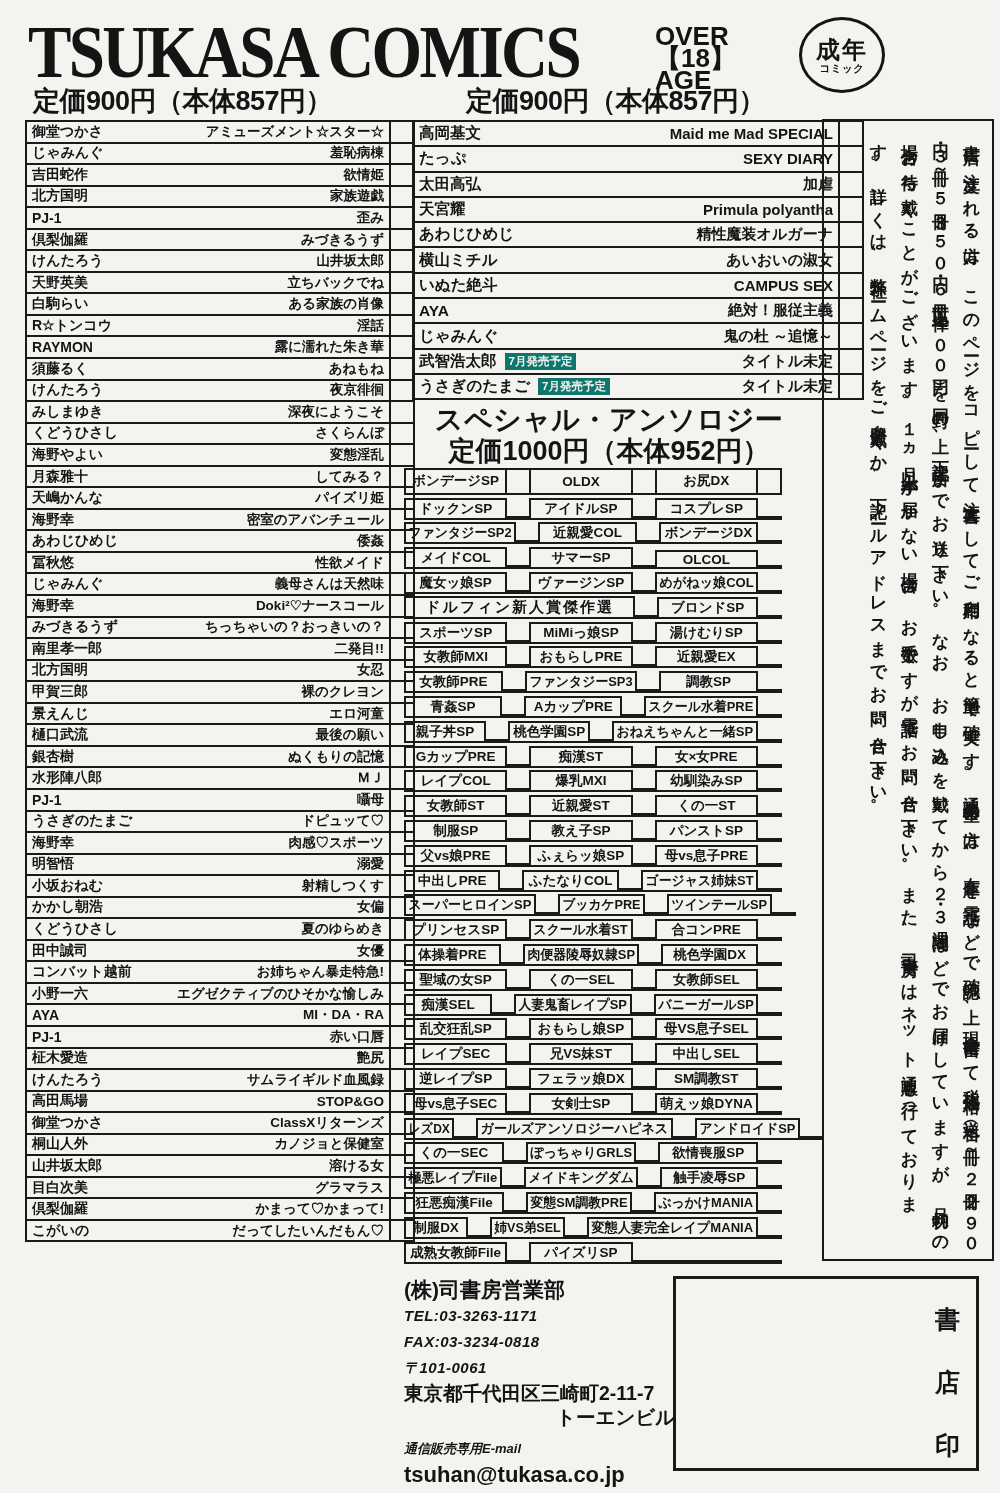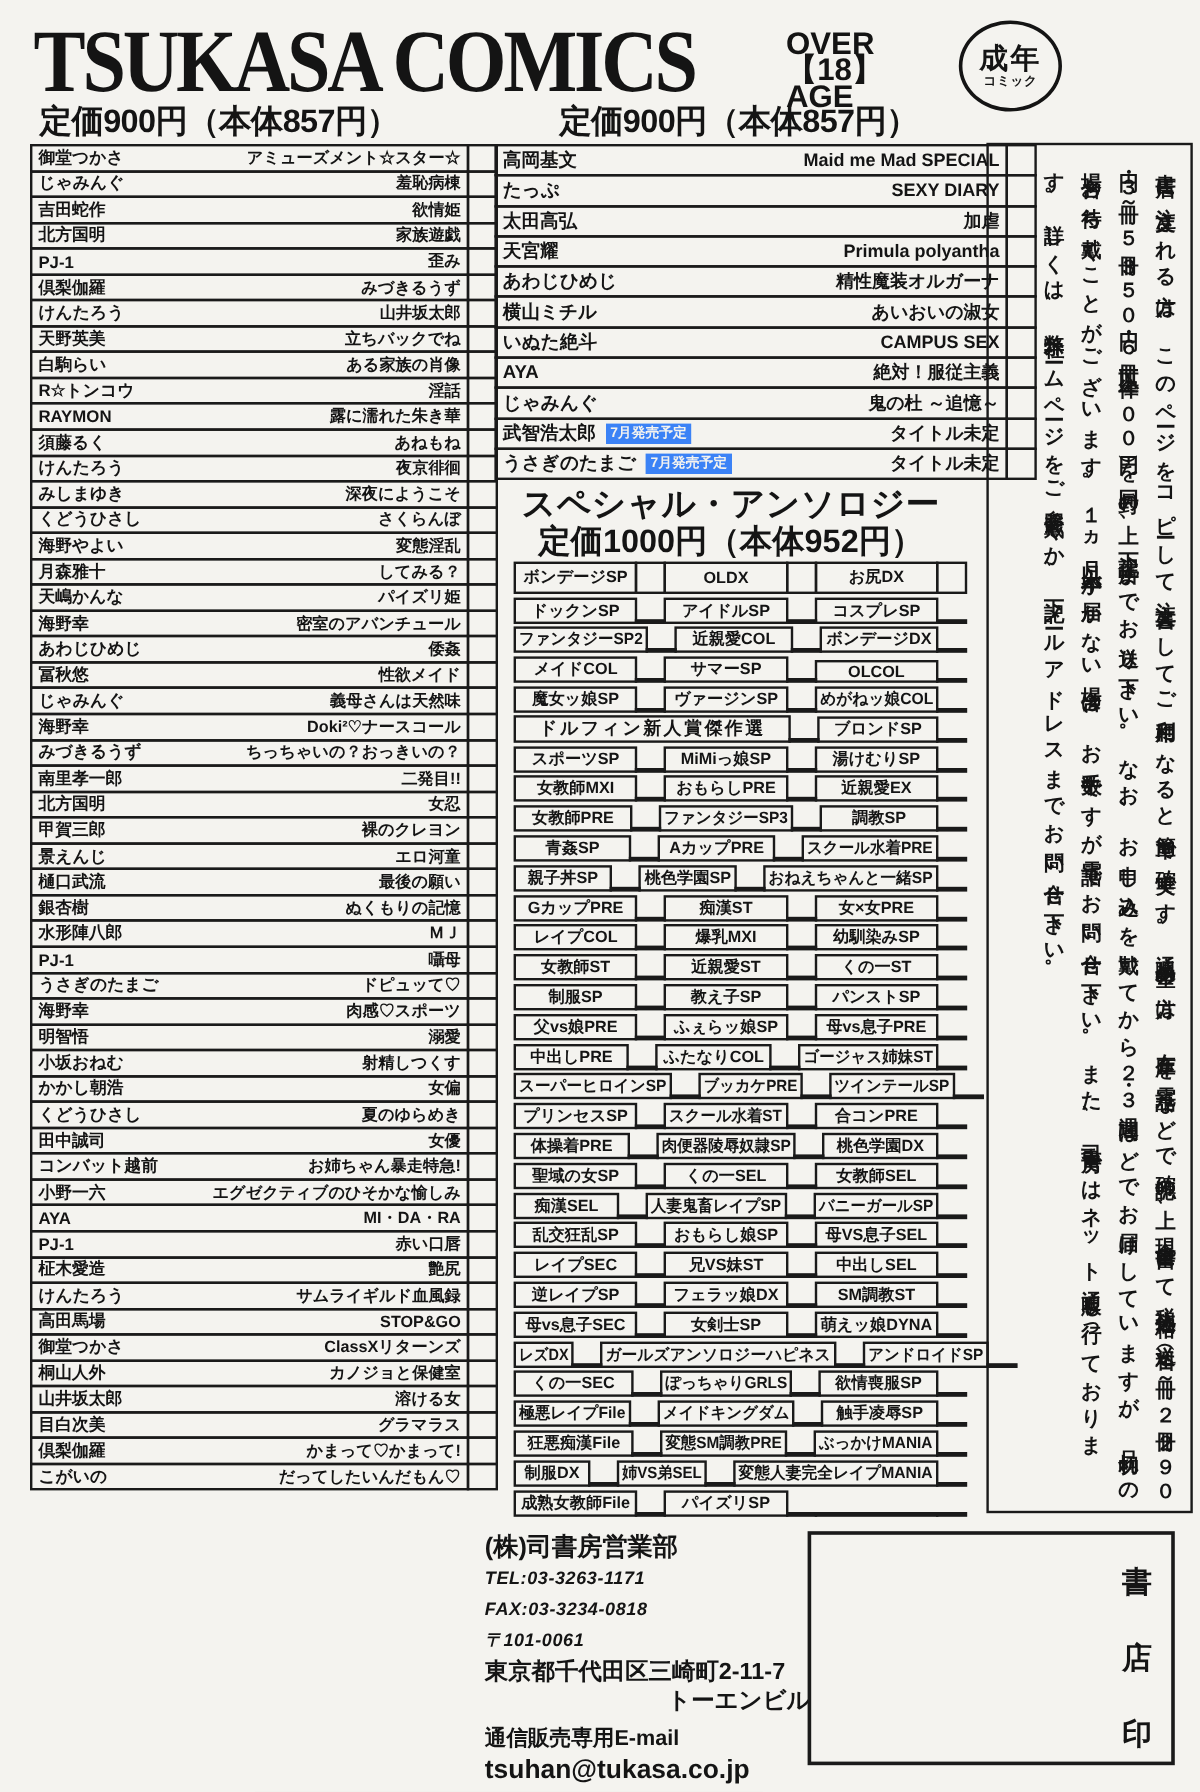--- a/index.html
+++ b/index.html
@@ -23,46 +23,46 @@
   .crow + .crow{margin-top:-2px;}
   .rightrow{height:27.3px;}
   .cell{border:2px solid #1a1a1a;box-sizing:border-box;display:flex;align-items:center;min-width:0;}
   .main{flex:1 1 auto;padding:0 5px;position:relative;}
   .check{width:26px;margin-left:-2px;flex:0 0 auto;}
   .author{font-weight:700;font-size:14px;white-space:nowrap;flex:0 0 auto;}
   .rightrow .author{font-size:15.5px;}
   .titlewrap{flex:1 1 auto;min-width:0;display:flex;justify-content:flex-end;}
   .title{white-space:nowrap;font-weight:700;font-size:13.5px;transform-origin:100% 50%;}
   .rightrow .title{font-size:15px;}
-  .badge{flex:0 0 auto;background:#3b82f6;color:#f4f3ef;font-size:11.5px;font-weight:700;padding:2px 4px;margin-left:8px;line-height:1.1;white-space:nowrap;}
+  .badge{flex:0 0 auto;background:#0f766e;color:#f4f3ef;font-size:11.5px;font-weight:700;padding:2px 4px;margin-left:8px;line-height:1.1;white-space:nowrap;}
 
   
   #anth-title{position:absolute;left:418px;top:401px;width:382px;text-align:center;font-size:28px;font-weight:700;letter-spacing:.5px;white-space:nowrap;}
   #anth-price{position:absolute;left:418px;top:433px;width:382px;text-align:center;font-size:27px;font-weight:900;white-space:nowrap;}
-  #anthology-grid{position:absolute;left:428px;top:468px;width:378px;}
+  #anthology-grid{position:absolute;left:404px;top:468px;width:378px;}
   .grow{display:flex;height:26.8px;box-sizing:border-box;}
   .grow + .grow{margin-top:-2px;align-items:flex-end;}
   .gcell{border:2px solid #1a1a1a;box-sizing:border-box;display:flex;align-items:center;justify-content:center;overflow:visible;}
   .gcell + .gcell{margin-left:-2px;}
   .glabel{flex:1 1 0;}
   .gspan{flex:2.35 1 0;}
   .gcheck{flex:0 0 26px;}
   .gtxt{white-space:nowrap;font-weight:700;font-size:13.5px;transform-origin:50% 50%;}
   .gspan .gtxt{font-size:15px;letter-spacing:2px;}
 
   
   #notice{position:absolute;left:822px;top:119px;width:172px;height:1142px;border:2.5px solid #1a1a1a;box-sizing:border-box;padding:10px 5px;writing-mode:vertical-rl;font-size:17px;font-weight:600;letter-spacing:3.1px;line-height:31px;overflow:hidden;}
 
   
   #contact{position:absolute;left:404px;top:1277px;width:272px;font-weight:700;}
   .c-co{font-size:21px;line-height:26px;}
   .c-num{font-size:15px;line-height:26px;letter-spacing:.5px;font-style:italic;}
   .c-addr{font-size:19.5px;line-height:24px;white-space:nowrap;}
   .c-bldg{font-size:19.5px;line-height:24px;padding-left:152px;}
-  .c-ml{font-size:18px;line-height:25px;margin-top:7px;}
+  .c-ml{font-size:13px;line-height:25px;margin-top:7px;font-style:italic;}
   .c-mail{font-size:22px;line-height:27px;}
 
   #stamp{position:absolute;left:673px;top:1276px;width:306px;height:195px;border:3px solid #1a1a1a;box-sizing:border-box;}
   #stamp-label{position:absolute;right:16px;top:28px;display:flex;flex-direction:column;gap:38px;font-size:25px;font-weight:700;line-height:25px;}
 </style>
 </head>
 <body>
 
 <div class="page">
 

